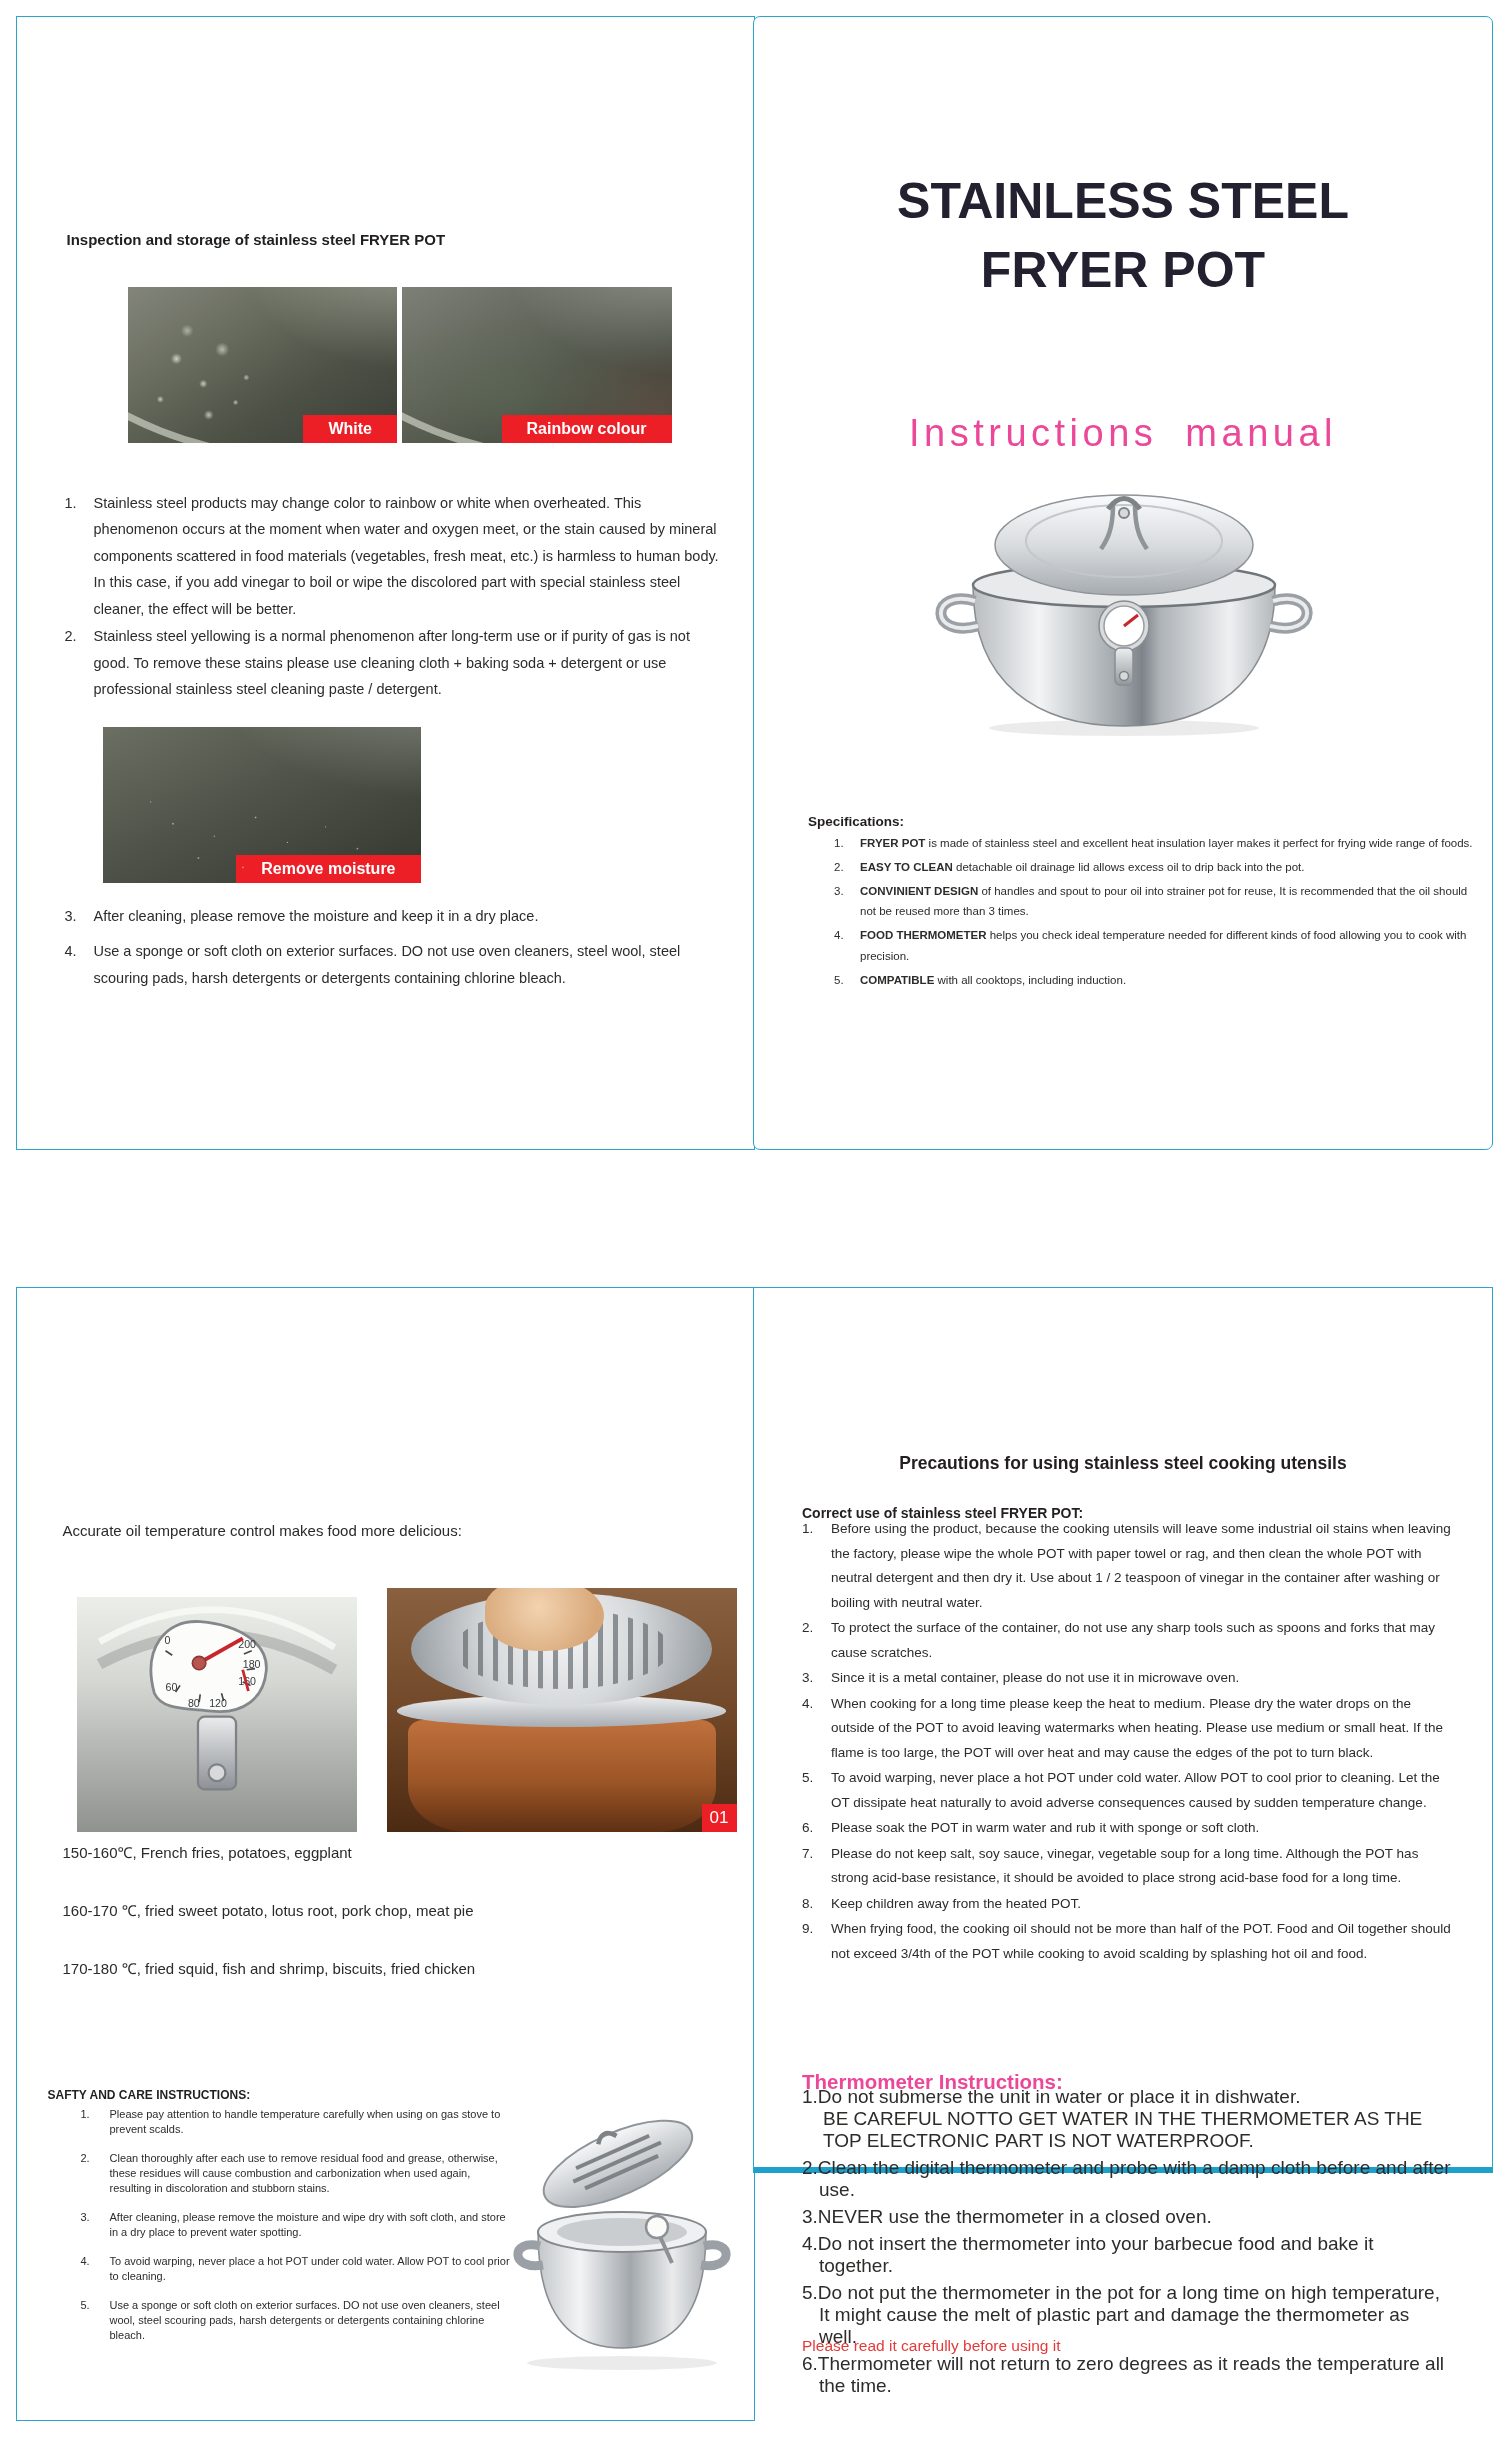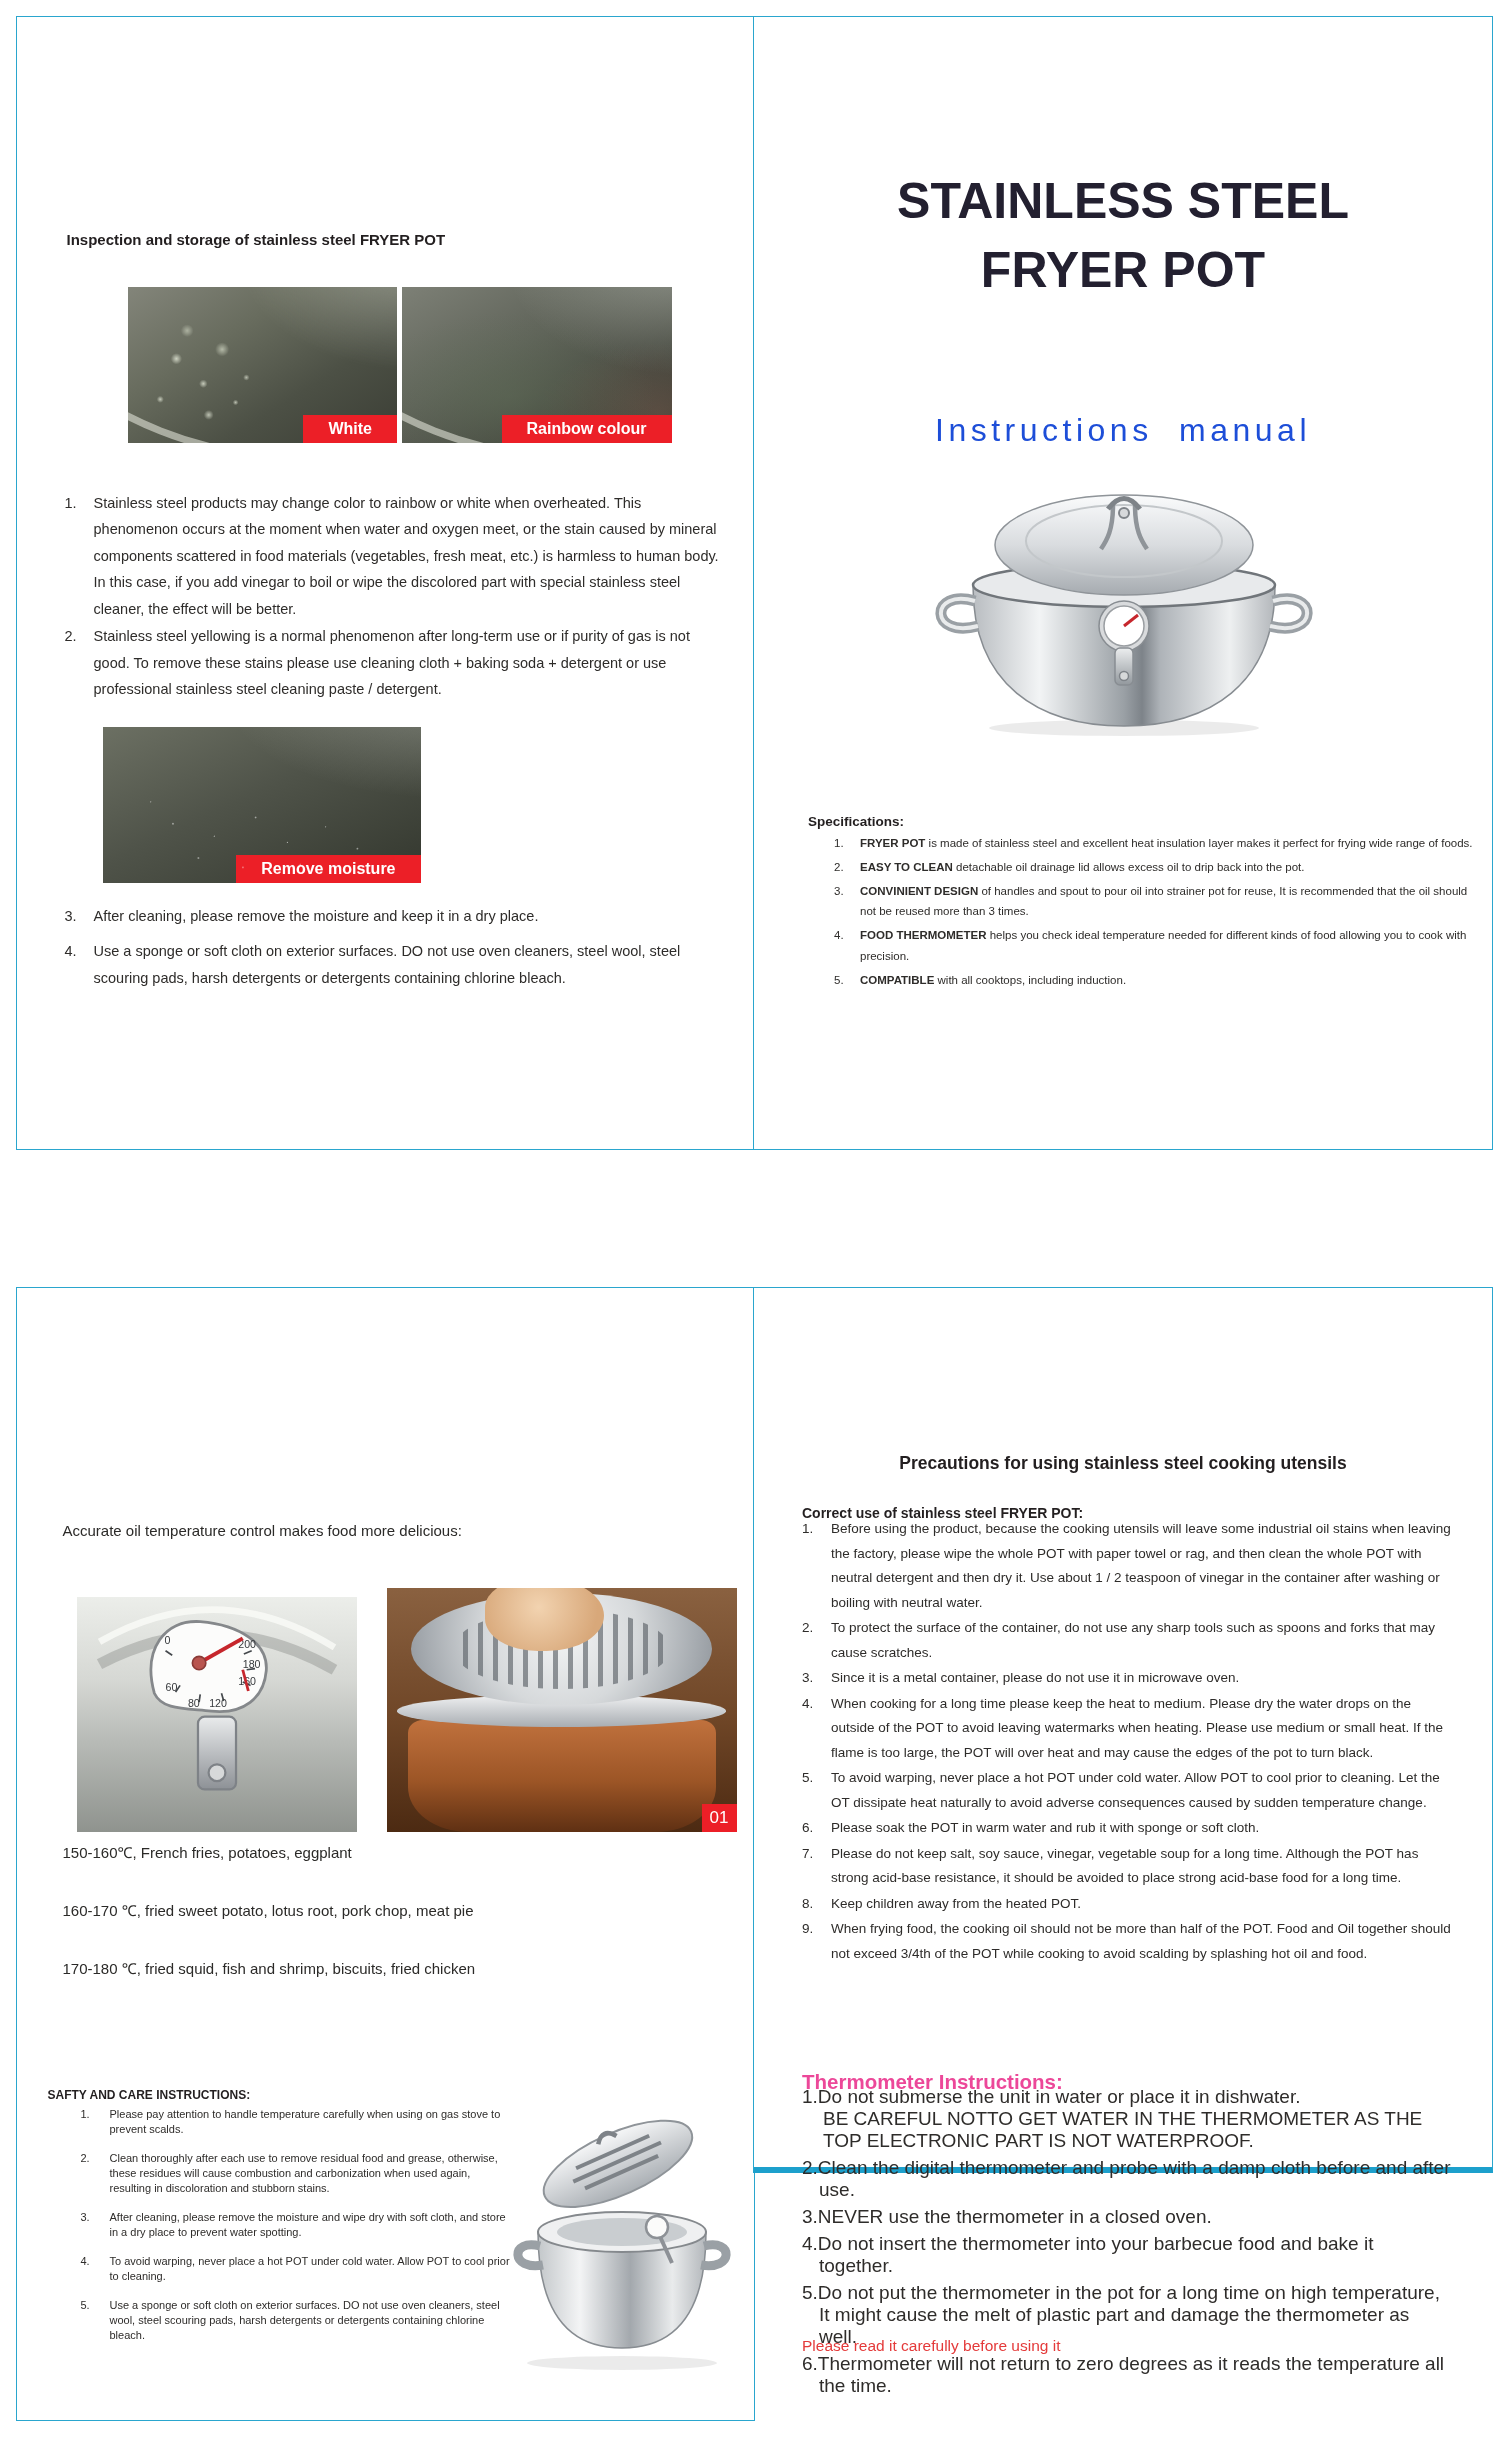--- a/index.html
+++ b/index.html
@@ -1,19 +1,19 @@
 <!DOCTYPE html>
 <html style="font-size:8px"><head>
 <meta charset="utf-8">
 <style>
   html,body{margin:0;padding:0;background:#ffffff;}
   body{width:1509px;height:2438px;position:relative;font-family:"Liberation Sans",sans-serif;color:#2e2c2a;}
   .panel{position:absolute;background:#fff;border:1.5px solid #2aa6ce;box-sizing:border-box;}
   .tl{left:15.5px;top:15.5px;width:739px;height:1134px;}
-  .tr{left:753px;top:15.5px;width:740px;height:1134px;}
+  .tr{left:753px;top:15.5px;width:740px;height:1134px;border-radius:7px;}
   .bl{left:15.5px;top:1287px;width:739px;height:1134px;}
   .br{left:753px;top:1287px;width:740px;height:886px;border-bottom:6px solid #1da0cc;}
 
   
   .list{position:absolute;margin:0;padding:0;list-style:none;}
   .li{position:relative;padding-left:29px;margin:0 0 1px 0;}
   .num{position:absolute;left:0;top:0;}
   .txt{display:inline;}
 
   
@@ -52,21 +52,21 @@
     radial-gradient(circle 2px at 80% 78%, rgba(255,255,255,.55), transparent 70%),
     radial-gradient(circle 1.5px at 15% 48%, rgba(255,255,255,.5), transparent 70%),
     radial-gradient(circle 1.5px at 62% 88%, rgba(255,255,255,.55), transparent 70%),
     radial-gradient(circle 2px at 44% 90%, rgba(255,255,255,.5), transparent 70%);}
   .tl-list1{top:473px;left:48px;width:665px;font-size:14.5px;line-height:26.5px;}
   .tl-list2{top:886px;left:48px;width:665px;font-size:14.5px;line-height:26.5px;}
   .tl-list2 .li{margin-bottom:9px;}
 
   
   .tr-title{position:absolute;top:150px;left:0;width:100%;text-align:center;font-weight:bold;color:#232030;font-size:50px;line-height:69px;letter-spacing:0px;}
-  .tr-sub{position:absolute;top:395px;left:0;width:100%;text-align:center;font-size:32px;color:#1d4ed8;letter-spacing:4.5px;word-spacing:13px;}
+  .tr-sub{position:absolute;top:395px;left:0;width:100%;text-align:center;font-size:38px;color:#ec4899;letter-spacing:4.5px;word-spacing:13px;}
   .tr-pot{position:absolute;top:453px;left:160px;width:420px;height:270px;}
   .specs-heading{position:absolute;top:780px;left:54px;font-size:13.5px;font-weight:bold;color:#231f20;}
   .specs{top:816px;left:80px;width:640px;font-size:11.5px;line-height:20.5px;}
   .specs .li{padding-left:26px;margin-bottom:3.5px;}
   .specs .lead{font-weight:bold;}
 
   
   .bl-heading{position:absolute;top:234px;left:46px;font-size:15px;color:#2b2a28;}
   .gauge-photo{position:absolute;top:309px;left:60px;width:280px;height:235px;background:
     linear-gradient(180deg,#eceeea 0%,#d6d8d4 35%,#b9bcb8 60%,#8f938e 100%);overflow:hidden;}

